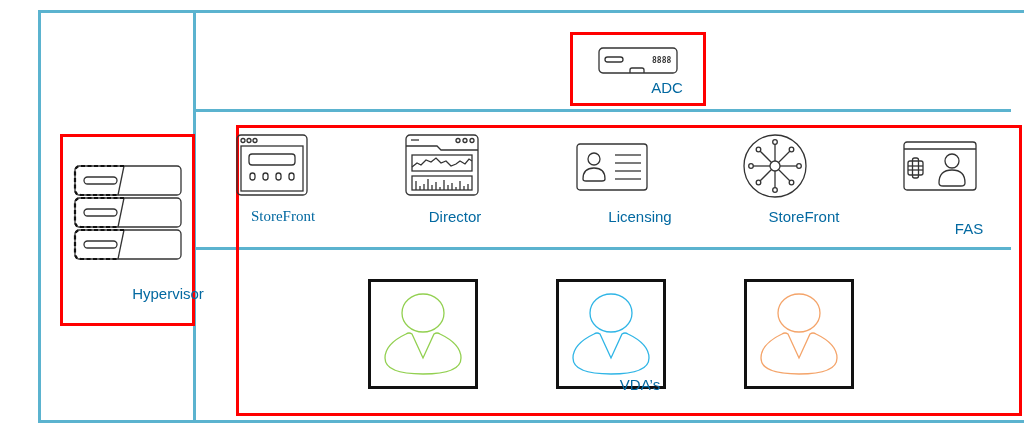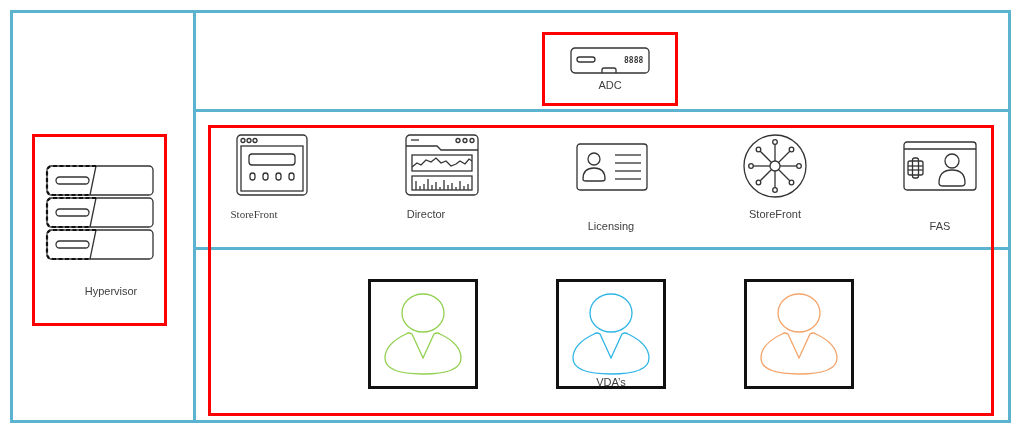--- a/index.html
+++ b/index.html
@@ -1,23 +1,23 @@
 <!DOCTYPE html>
 <html><head>
 <meta charset="utf-8">
 <style>
   html, body { margin: 0; padding: 0; background: #ffffff; }
   body { width: 1024px; height: 438px; position: relative; overflow: hidden;
          font-family: "Liberation Sans", "DejaVu Sans", sans-serif; color: #222; }
-  .abs { position: absolute; box-sizing: border-box; }
+  .abs { position: absolute; box-sizing: border-box; margin-left: 28px; }
   .blue { border: 3px solid #5bb3cf; }
   .vline { position: absolute; background: #5bb3cf; width: 3px; }
   .hline { position: absolute; background: #5bb3cf; height: 3px; }
   .red { border: 3px solid #ff0000; }
-  .label { position: absolute; font-size: 11px; text-align: center; color: #404040; white-space: nowrap; }
+  .label { position: absolute; font-size: 15px; text-align: center; color: #0369a1; white-space: nowrap; padding-left: 29px; }
   .vda-box { position: absolute; box-sizing: border-box; border: 3px solid #111; width: 110px; height: 110px; background:#fff; }
   svg { position: absolute; overflow: visible; }
 </style>
 </head>
 <body>
 
 <div class="abs blue" style="left:10px;top:10px;width:1001px;height:413px;"></div>
 <div class="vline" style="left:193px;top:10px;height:413px;"></div>
 <div class="hline" style="left:193px;top:109px;width:818px;"></div>
 <div class="hline" style="left:193px;top:247px;width:818px;"></div>
@@ -101,21 +101,21 @@
     <g fill="none" stroke="#333" stroke-width="1.3">
       <rect x="1" y="1" width="70" height="46" rx="3"></rect>
       <circle cx="18" cy="16" r="6"></circle>
       <path d="M7 36 Q7 25 18 25 Q29 25 29 36 Q29 38 26 38 H10 Q7 38 7 36 Z"></path>
       <line x1="39" y1="12" x2="65" y2="12"></line>
       <line x1="39" y1="20" x2="65" y2="20"></line>
       <line x1="39" y1="28" x2="65" y2="28"></line>
       <line x1="39" y1="36" x2="65" y2="36"></line>
     </g>
   </svg>
-  <div class="label" style="left:561px;width:100px;top:220px;">Licensing</div>
+  <div class="label" style="left:561px;width:100px;top:208px;">Licensing</div>
 </div>
 
 <div>
   <svg width="66" height="66" style="left:742px;top:133px;" viewBox="0 0 66 66">
     <g fill="none" stroke="#333" stroke-width="1.3">
       <circle cx="33" cy="33" r="31"></circle>
       <circle cx="33" cy="33" r="5" fill="#fff"></circle>
       <line x1="33" y1="28" x2="33" y2="11"></line>
         <circle cx="33" cy="9" r="2.3" fill="#fff"></circle>
       <line x1="33" y1="38" x2="33" y2="55"></line>

